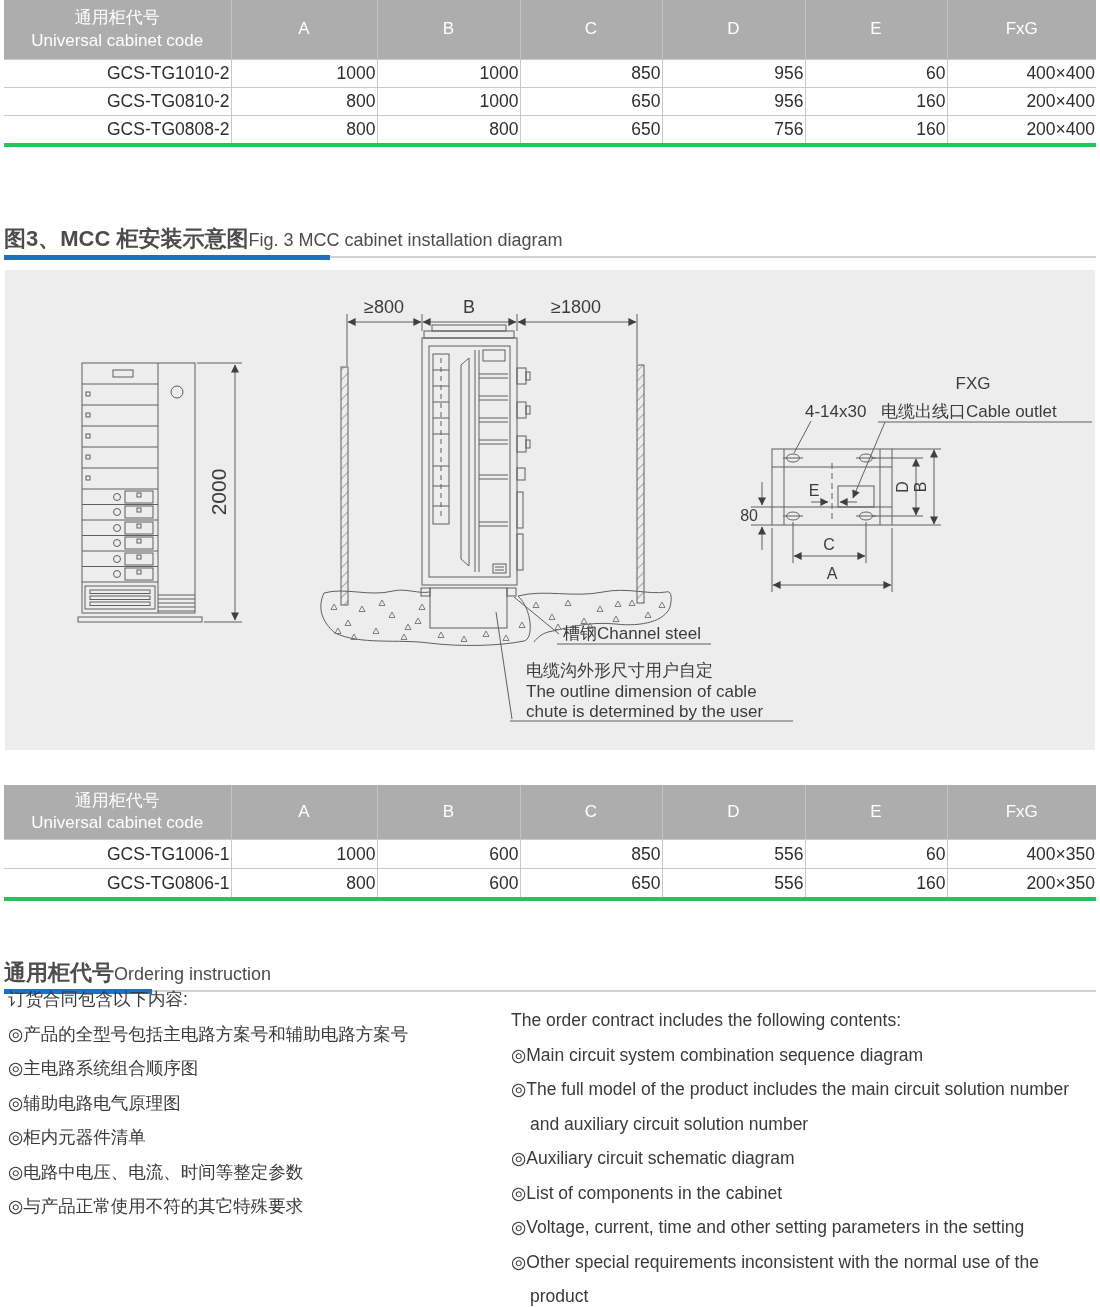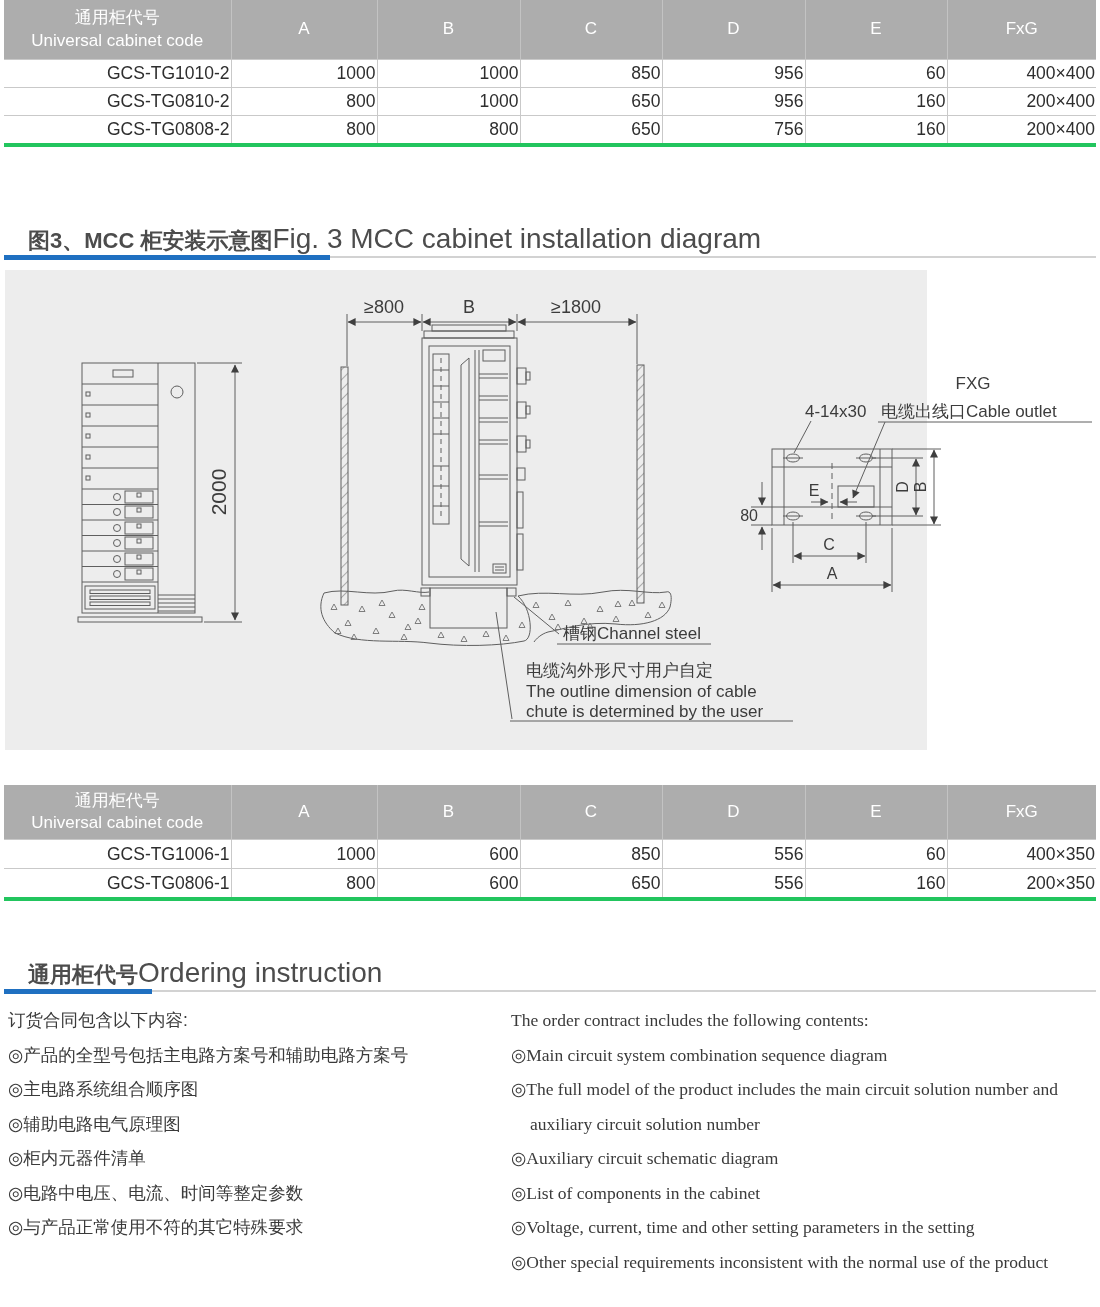--- a/index.html
+++ b/index.html
@@ -12,32 +12,32 @@
                  white-space:pre-line;vertical-align:middle;text-align:center;}
   .spec-table td{font-size:17.5px;color:#2e2e2e;text-align:right;vertical-align:middle;
                  border-top:1px solid #c9c9c9;}
   .spec-table th+th{border-left:1px solid #c3c3c3;}
   .spec-table td+td{border-left:1px solid #c9c9c9;margin-top:12px;}
   .t1{top:0;} .t1 th{height:57px;} .t1 td{height:25px;}
   .t2{top:785px;} .t2 th{height:52px;} .t2 td{height:26px;}
   
   .section-head{position:absolute;left:4px;width:1092px;height:34px;line-height:34px;
                 border-bottom:2px solid #d2d2d2;}
-  .h-zh{font-weight:bold;font-size:22px;color:#4c4c4c;margin-left:24px;}
-  .h-en{font-size:28px;color:#4c4c4c;}
+  .h-zh{font-weight:bold;font-size:22px;color:#4c4c4c;}
+  .h-en{font-size:18px;color:#4c4c4c;}
   .bar{position:absolute;left:0;bottom:-4px;height:5px;background:#1f70c1;}
   
-  .diagram{position:absolute;left:5px;top:270px;width:922px;height:480px;background:#ededed;}
+  .diagram{position:absolute;left:5px;top:270px;width:1090px;height:480px;background:#ededed;}
   .diagram svg{display:block;}
   .dtext{font-family:"Liberation Sans","DejaVu Sans",sans-serif;}
   
   .ord-col{position:absolute;font-size:17.5px;color:#3a3a3a;}
   .ord-line{line-height:34.5px;}
   .ord-zh .ord-line{white-space:nowrap;}
-  .ord-en .ord-line{padding-left:19px;text-indent:-19px;font-family:Liberation Serif, serif;}
+  .ord-en .ord-line{padding-left:19px;text-indent:-19px;}
 </style>
 </head>
 <body>
 
 <div id="page">
 
   <table class="spec-table t1">
     <colgroup>
         <col style="width:227px">
         <col style="width:146px">
@@ -369,21 +369,21 @@
         <td>200×350</td>
       </tr>
     </tbody>
   </table>
 
   <div class="section-head" style="top:956px">
     <span class="h-zh">通用柜代号</span><span class="h-en">Ordering instruction</span>
     <span class="bar" style="width:148px"></span>
   </div>
 
-  <div class="ord-col ord-zh" style="left:8px;top:1003px;width:492px">
+  <div class="ord-col ord-zh" style="left:8px;top:982px;width:492px">
     <div class="ord-line">订货合同包含以下内容:</div>
     <div class="ord-line">◎产品的全型号包括主电路方案号和辅助电路方案号</div>
     <div class="ord-line">◎主电路系统组合顺序图</div>
     <div class="ord-line">◎辅助电路电气原理图</div>
     <div class="ord-line">◎柜内元器件清单</div>
     <div class="ord-line">◎电路中电压、电流、时间等整定参数</div>
     <div class="ord-line">◎与产品正常使用不符的其它特殊要求</div>
   </div>
 
   <div class="ord-col ord-en" style="left:511px;top:1003px;width:580px">

